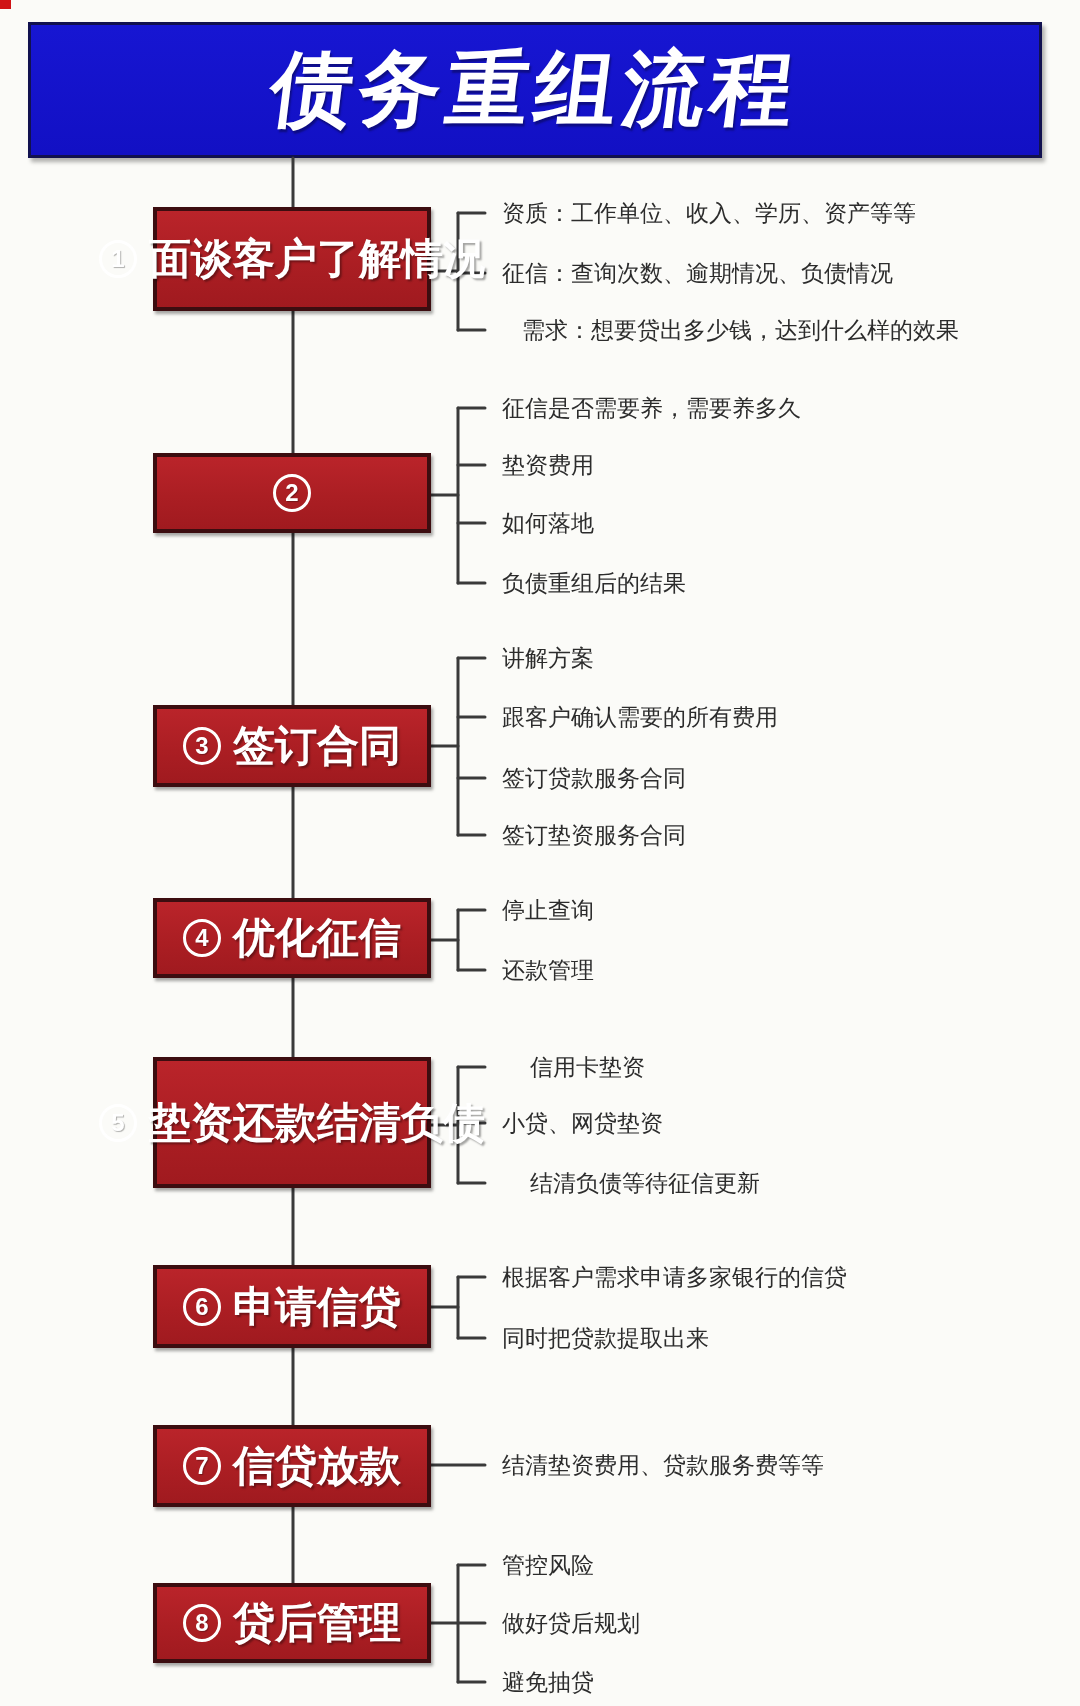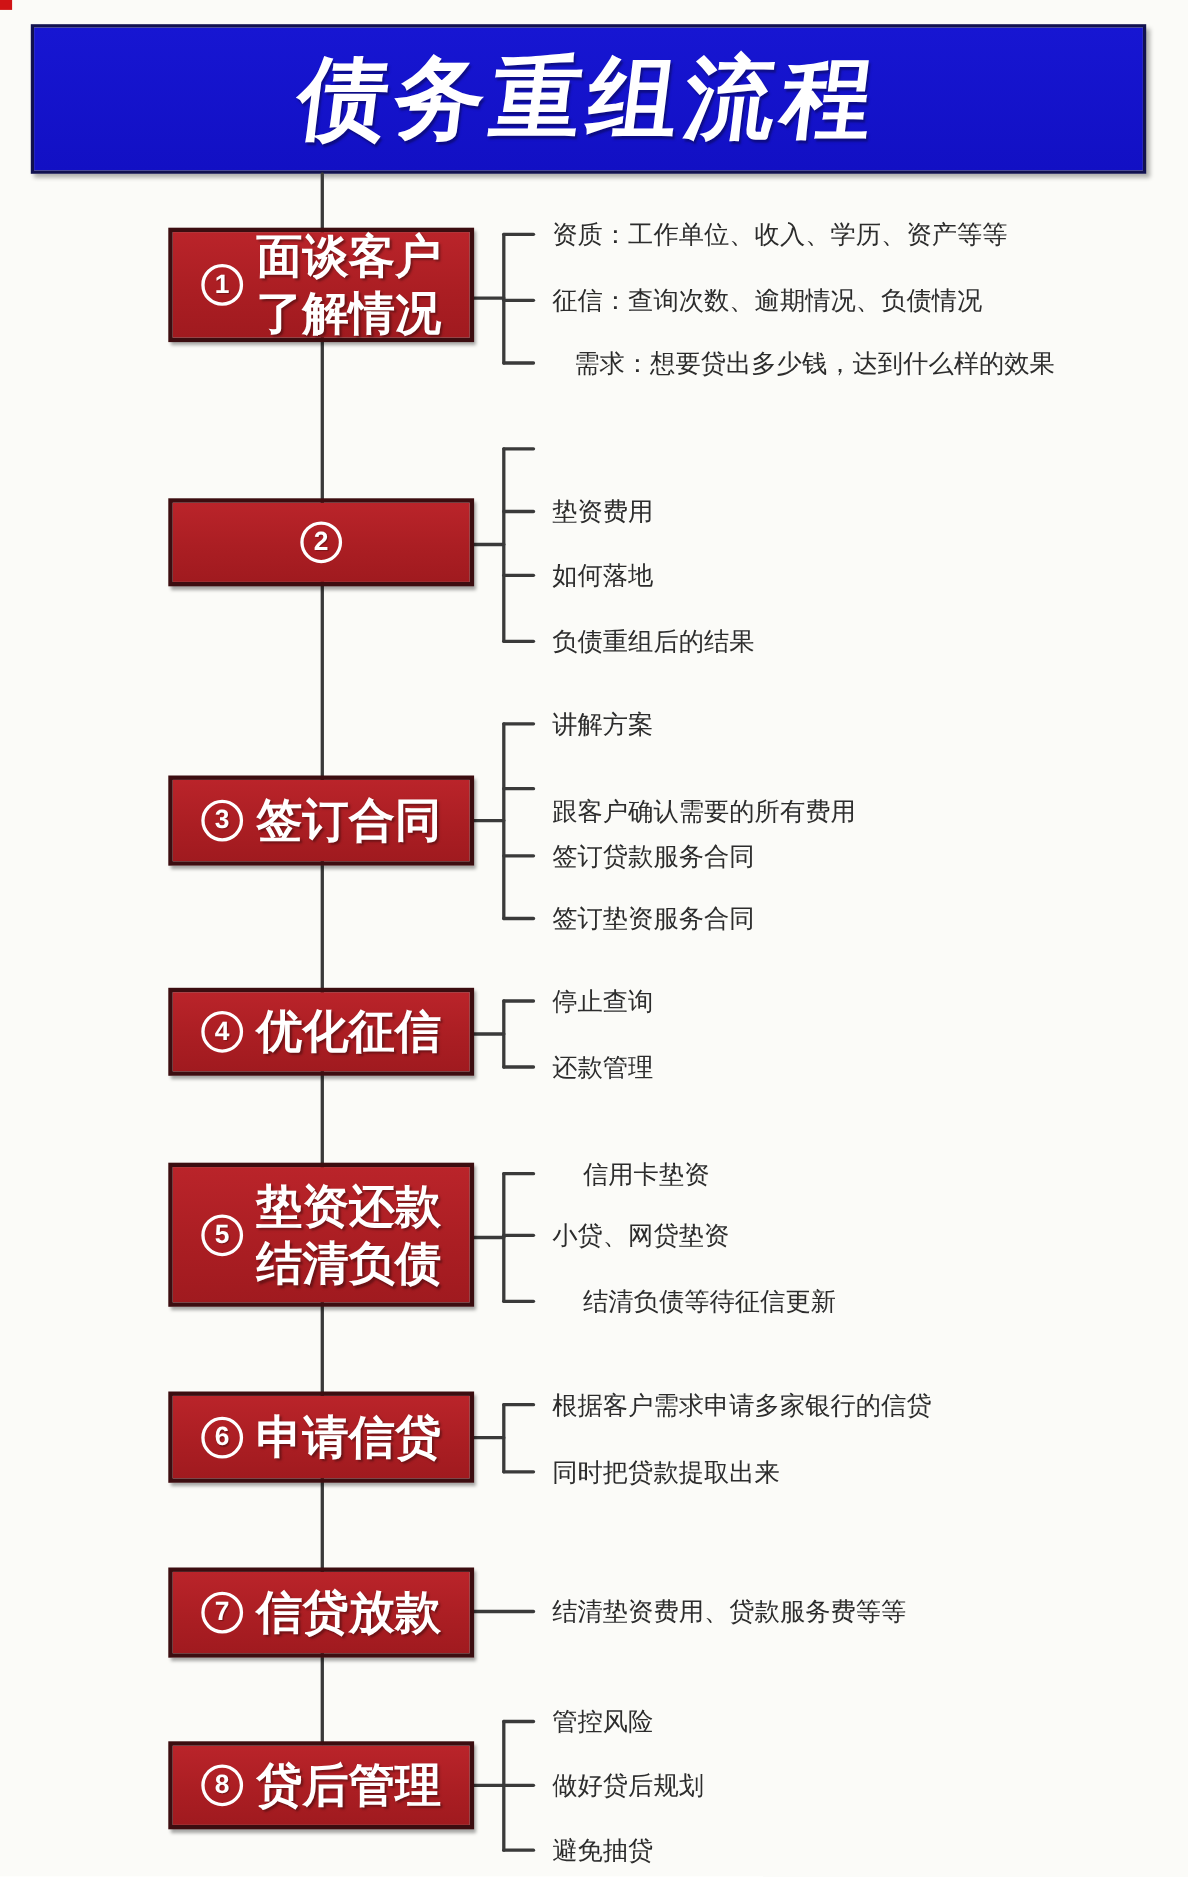--- a/index.html
+++ b/index.html
@@ -74,21 +74,21 @@
     display: flex;
     align-items: center;
     justify-content: center;
     color: #ffffff;
     font-size: 24px;
     font-weight: bold;
     text-shadow: 1px 1px 1px rgba(0,0,0,0.3);
   }
   .step-title {
     display: flex;
-    flex-direction: column;
+    flex-direction: row;
     align-items: center;
     color: #ffffff;
     font-size: 42px;
     font-weight: bold;
     line-height: 52px;
     text-shadow: 2px 2px 2px rgba(0,0,0,0.35);
     white-space: nowrap;
   }
   .branch-item {
     position: absolute;
@@ -212,26 +212,27 @@
     <span class="step-num">8</span>
     <span class="step-title">
       <span>贷后管理</span>
     </span>
   </div>
 
   <div class="branch-item" style="top:193px;">资质：工作单位、收入、学历、资产等等</div>
   <div class="branch-item" style="top:253px;">征信：查询次数、逾期情况、负债情况</div>
   <div class="branch-item" style="top:310px;margin-left:20px;">需求：想要贷出多少钱，达到什么样的效果</div>
 
+  <div class="branch-item" style="top:388px;">征信是否需要养，需要养多久</div>
   <div class="branch-item" style="top:445px;">垫资费用</div>
   <div class="branch-item" style="top:503px;">如何落地</div>
   <div class="branch-item" style="top:563px;">负债重组后的结果</div>
 
   <div class="branch-item" style="top:638px;text-align:right;">讲解方案</div>
-  <div class="branch-item" style="top:697px;margin-top:20px;">跟客户确认需要的所有费用</div>
+  <div class="branch-item" style="top:697px;">跟客户确认需要的所有费用</div>
   <div class="branch-item" style="top:758px;">签订贷款服务合同</div>
   <div class="branch-item" style="top:815px;">签订垫资服务合同</div>
 
   <div class="branch-item" style="top:890px;">停止查询</div>
   <div class="branch-item" style="top:950px;">还款管理</div>
 
   <div class="branch-item" style="top:1047px;margin-left:28px;">信用卡垫资</div>
   <div class="branch-item" style="top:1103px;">小贷、网贷垫资</div>
   <div class="branch-item" style="top:1163px;margin-left:28px;">结清负债等待征信更新</div>
 

